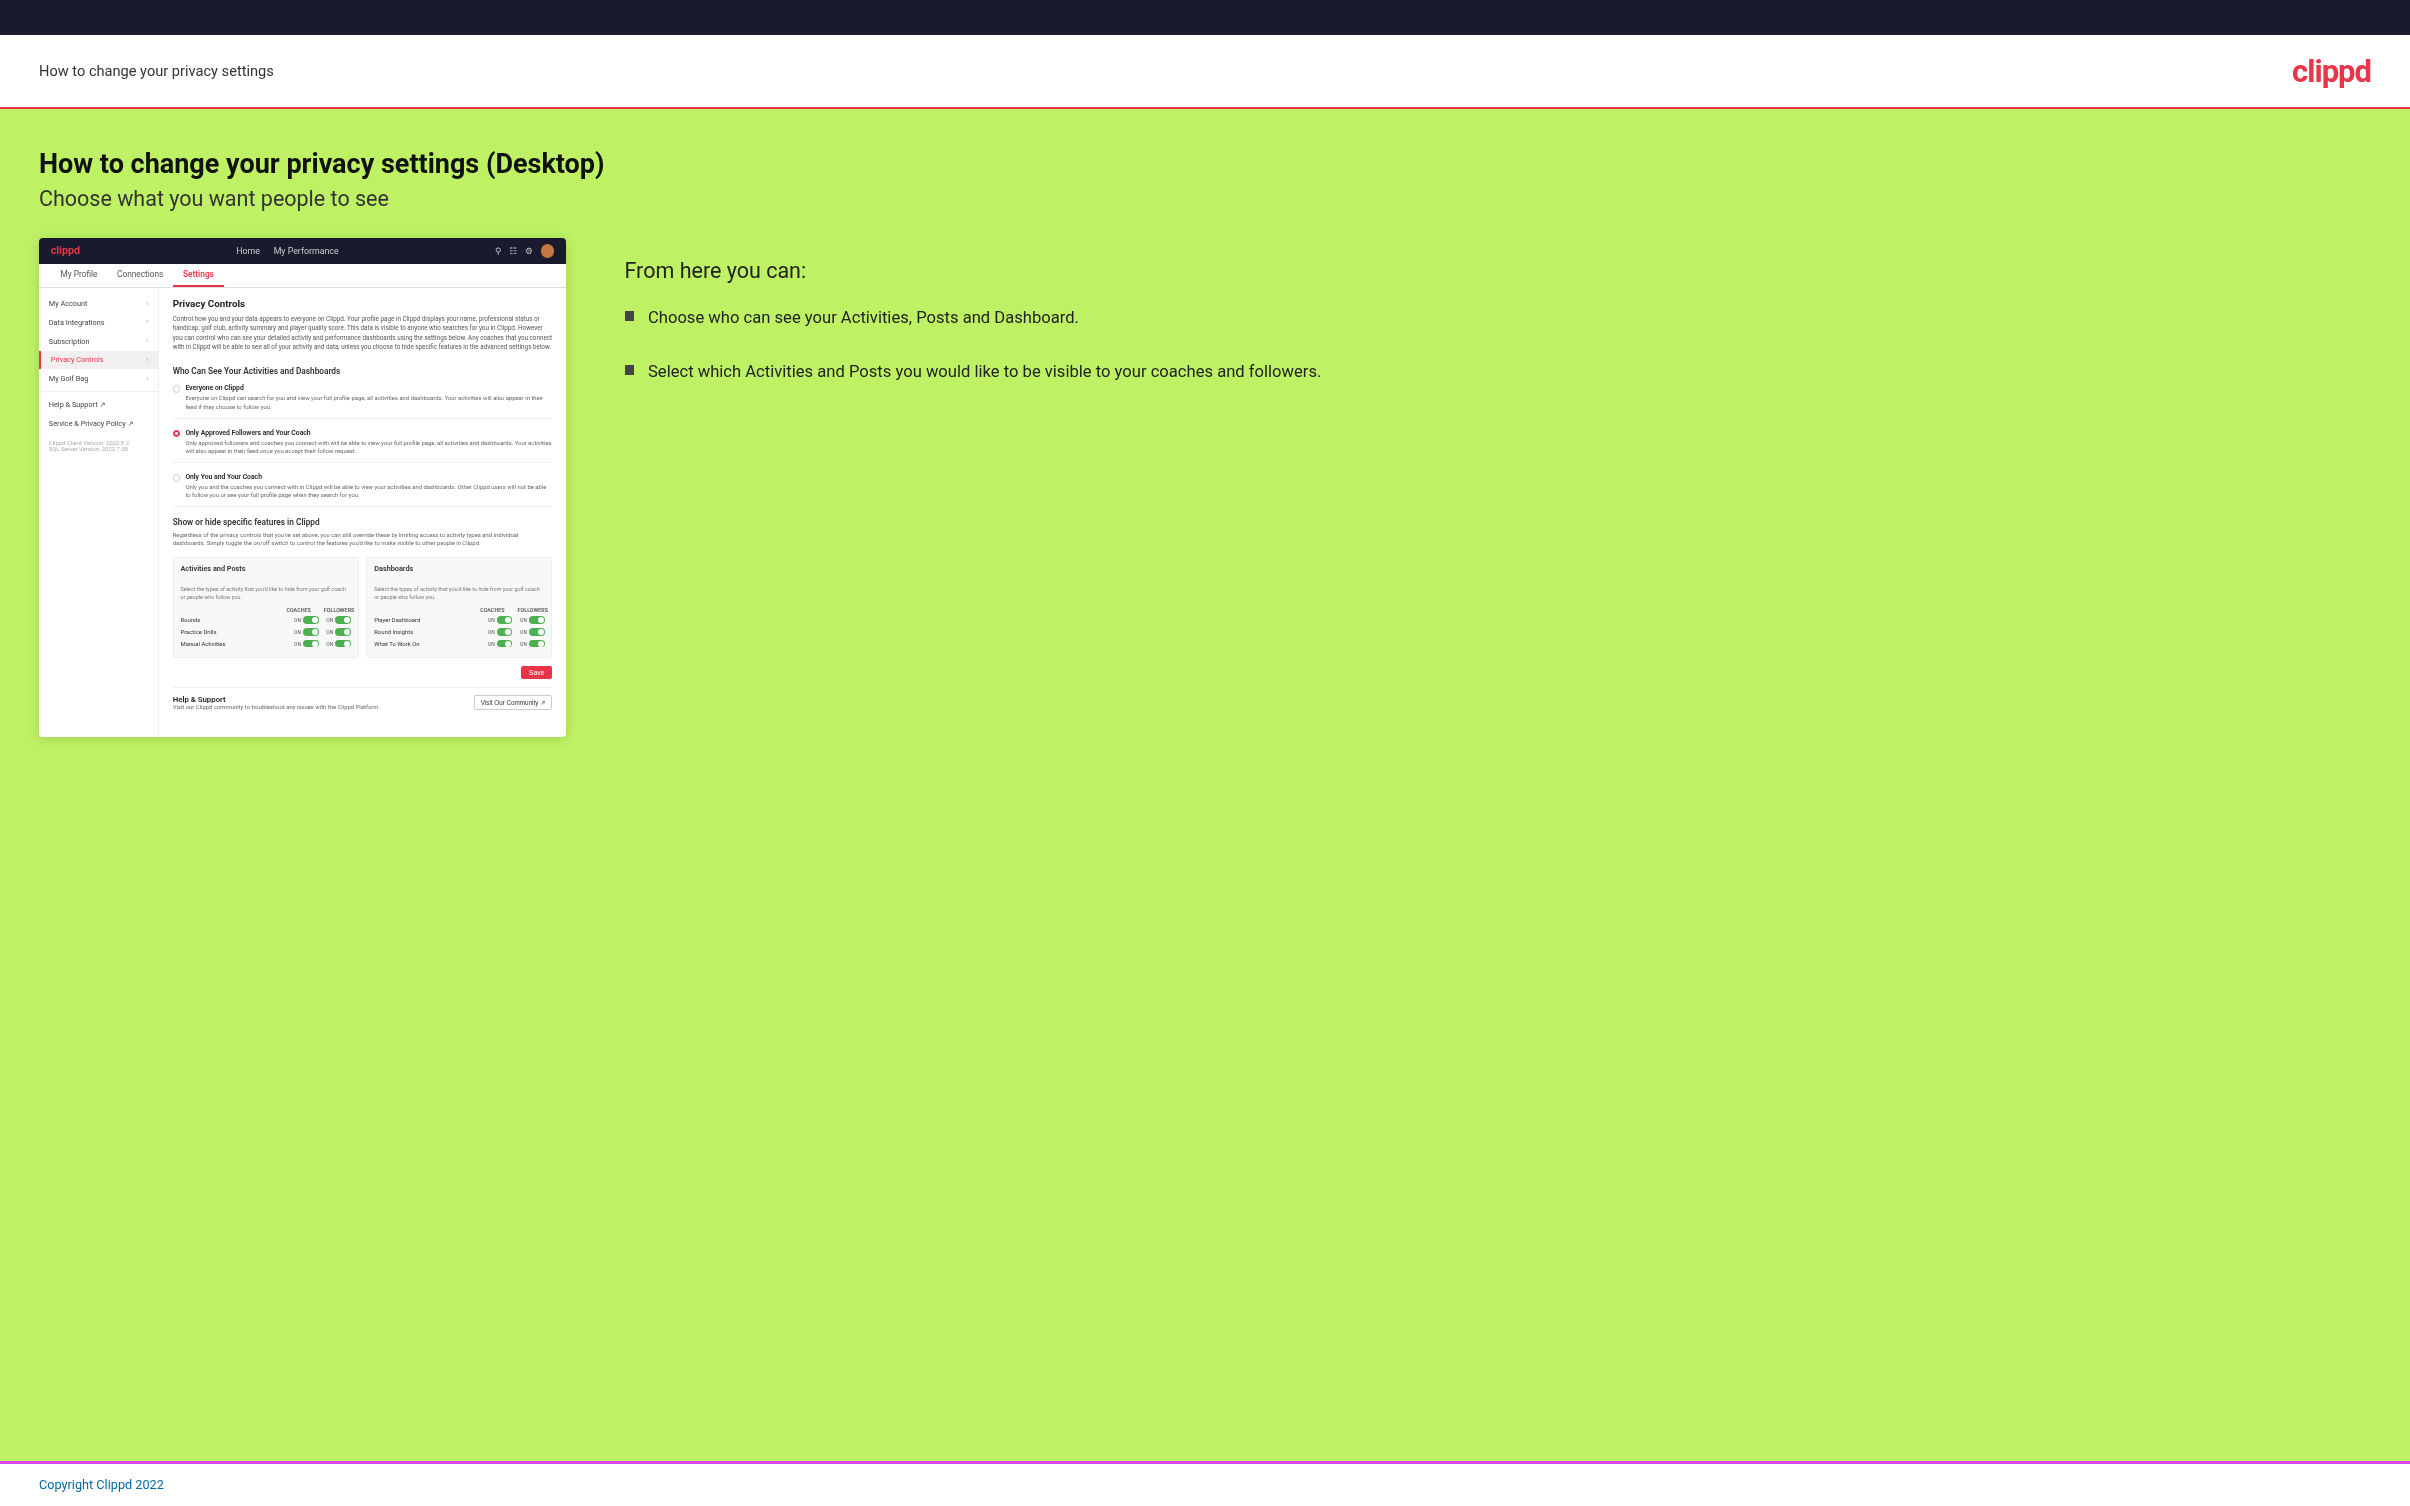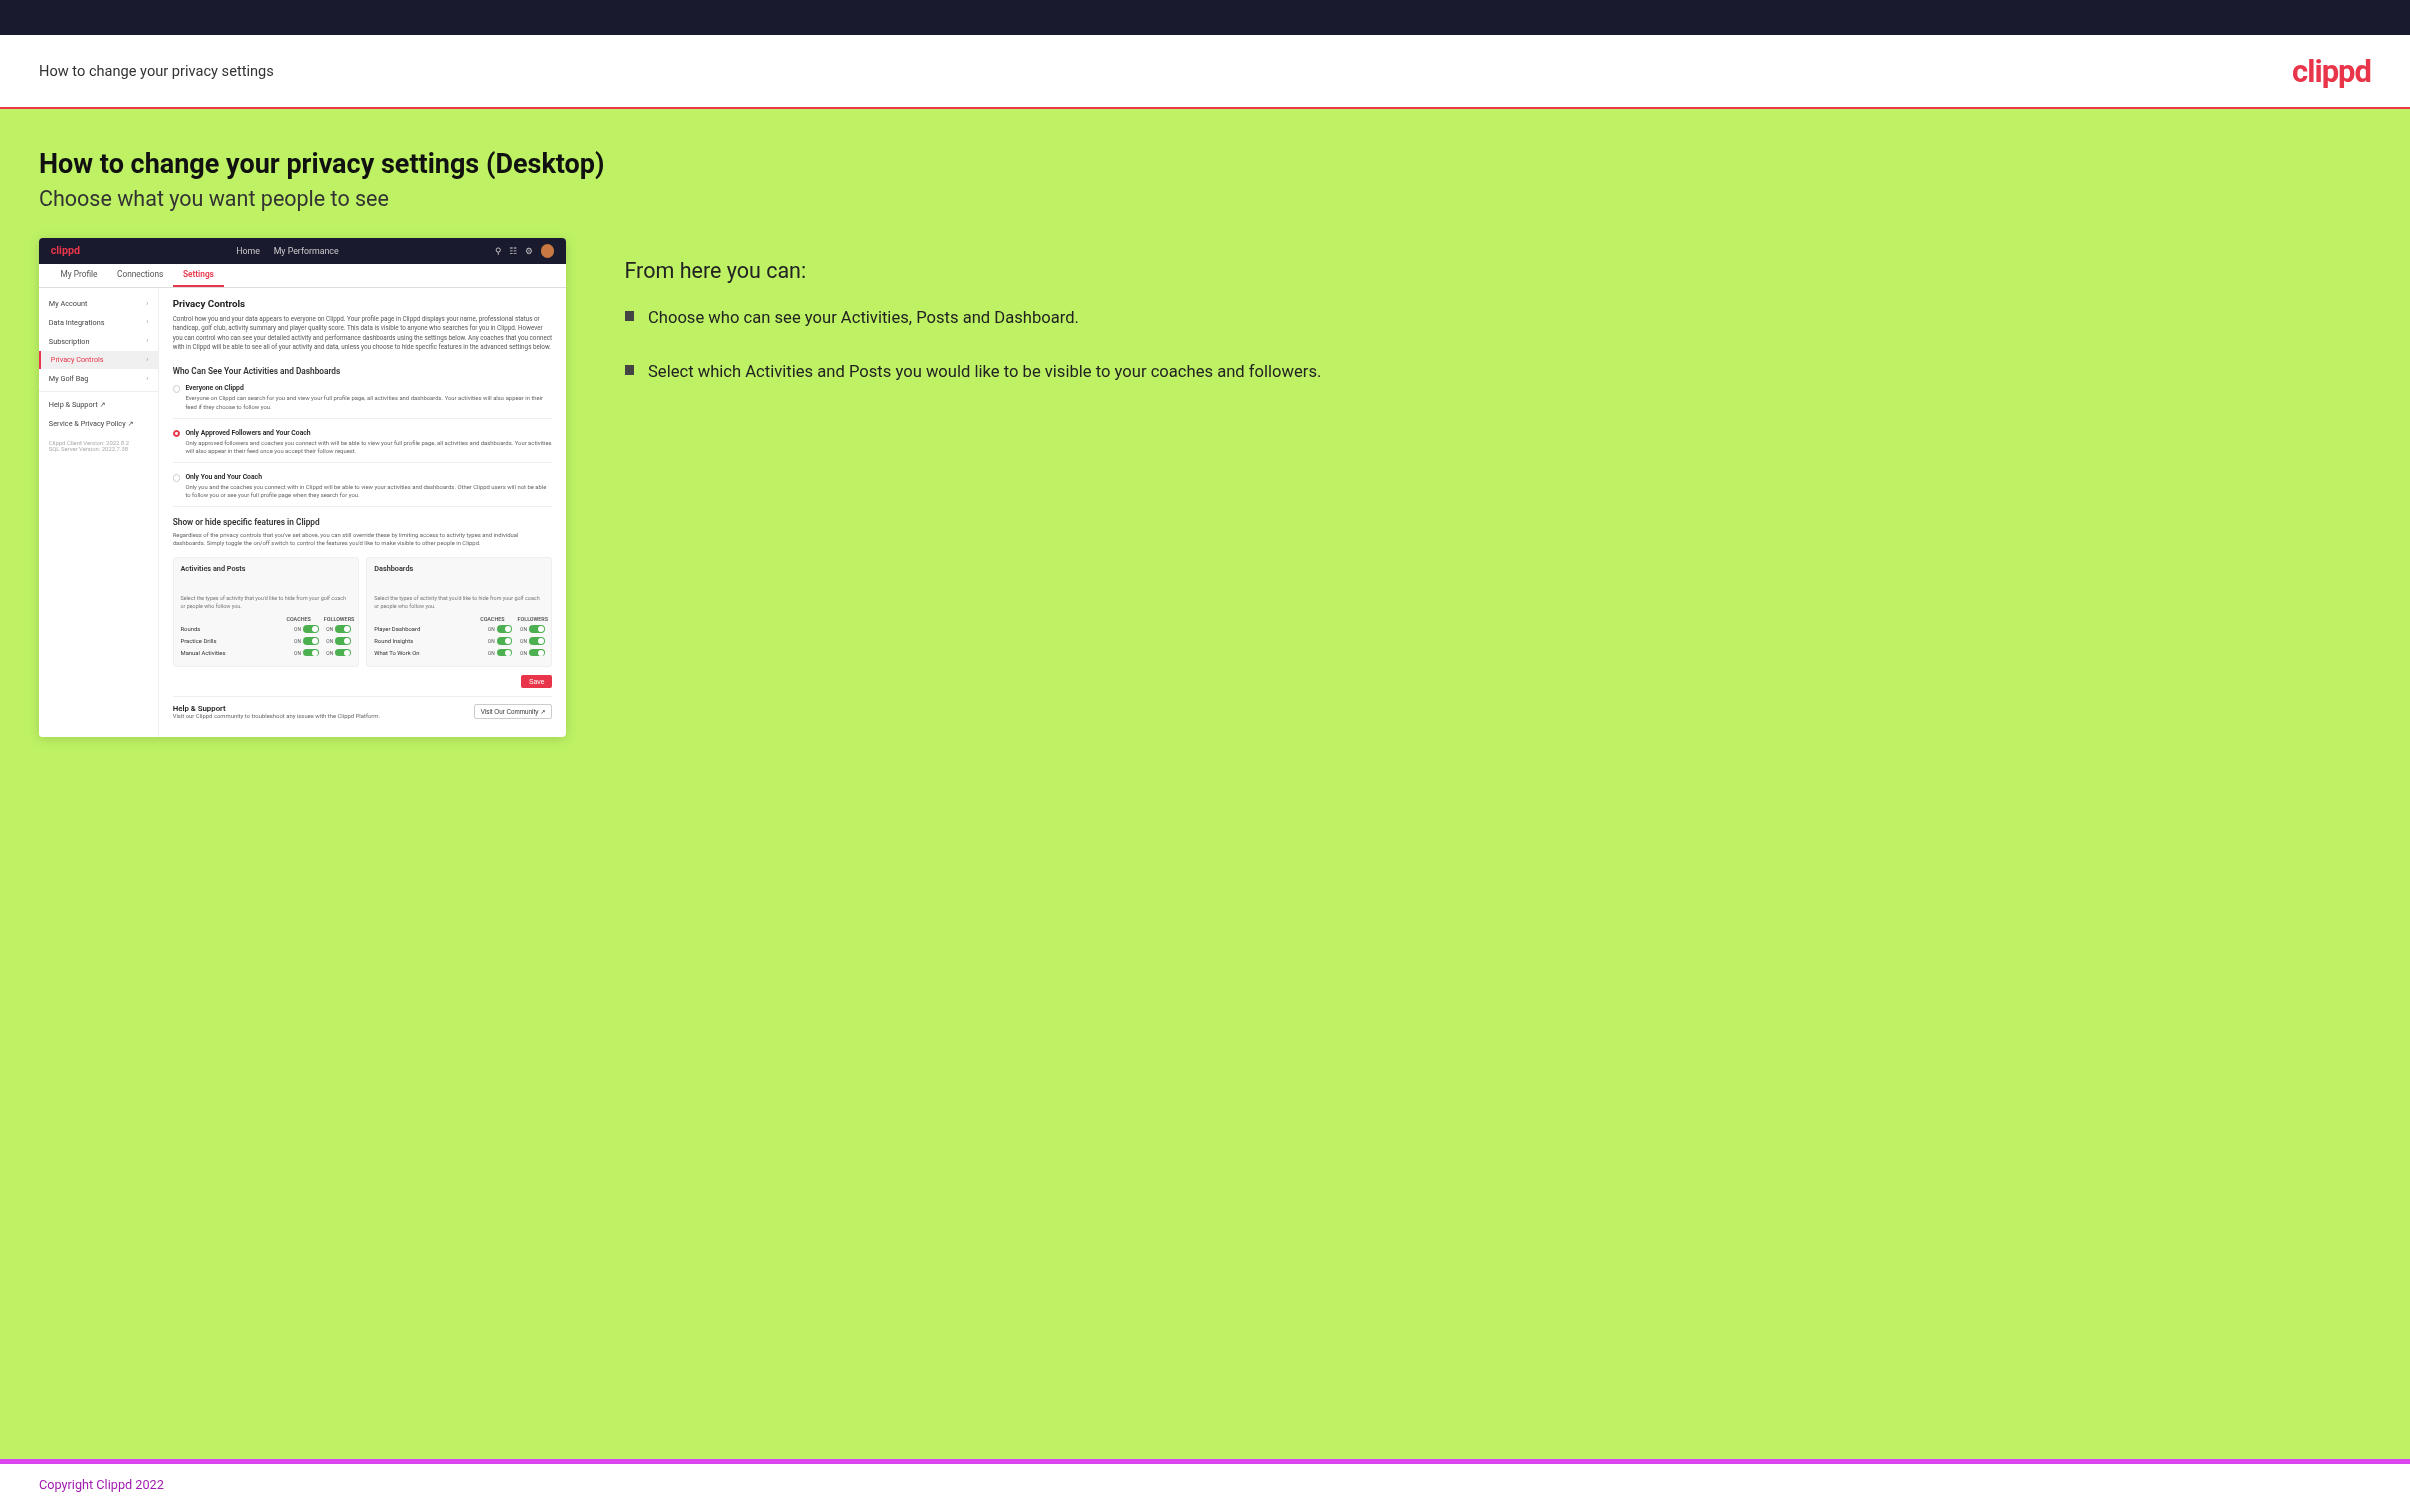--- a/index.html
+++ b/index.html
@@ -245,21 +245,21 @@
     .mini-grid-col {
       flex: 1;
       background: #f8f8f8;
       border: 1px solid #eee;
       border-radius: 2.9px;
       padding: 5.9px 6.8px;
     }
     .mini-grid-col-title {
       font-size: 7.3px;
       font-weight: 600;
-      margin-bottom: 22px;
+      margin-bottom: 13px;
       color: #333;
     }
     .mini-grid-col-desc {
       font-size: 5.4px;
       color: #777;
       margin-bottom: 5.9px;
       line-height: 1.4;
     }
     .mini-toggle-header {
       display: flex;
@@ -395,22 +395,22 @@
     .bullet-text {
       font-size: 16.6px;
       color: #222;
       line-height: 1.5;
     }
 
     
     .footer {
       padding: 13.7px 39px;
       font-size: 12.7px;
-      color: #a21caf;
-      border-top: 5px solid #d946ef;
+      color: #0369a1;
+      border-top: 3px solid #d946ef;
       background: #fff;
     }
 
     .mini-show-or-hide-title {
       font-size: 8.3px;
       font-weight: 600;
       color: #333;
       margin: 7.8px 0 3.9px 0;
     }
     .mini-show-or-hide-desc {

